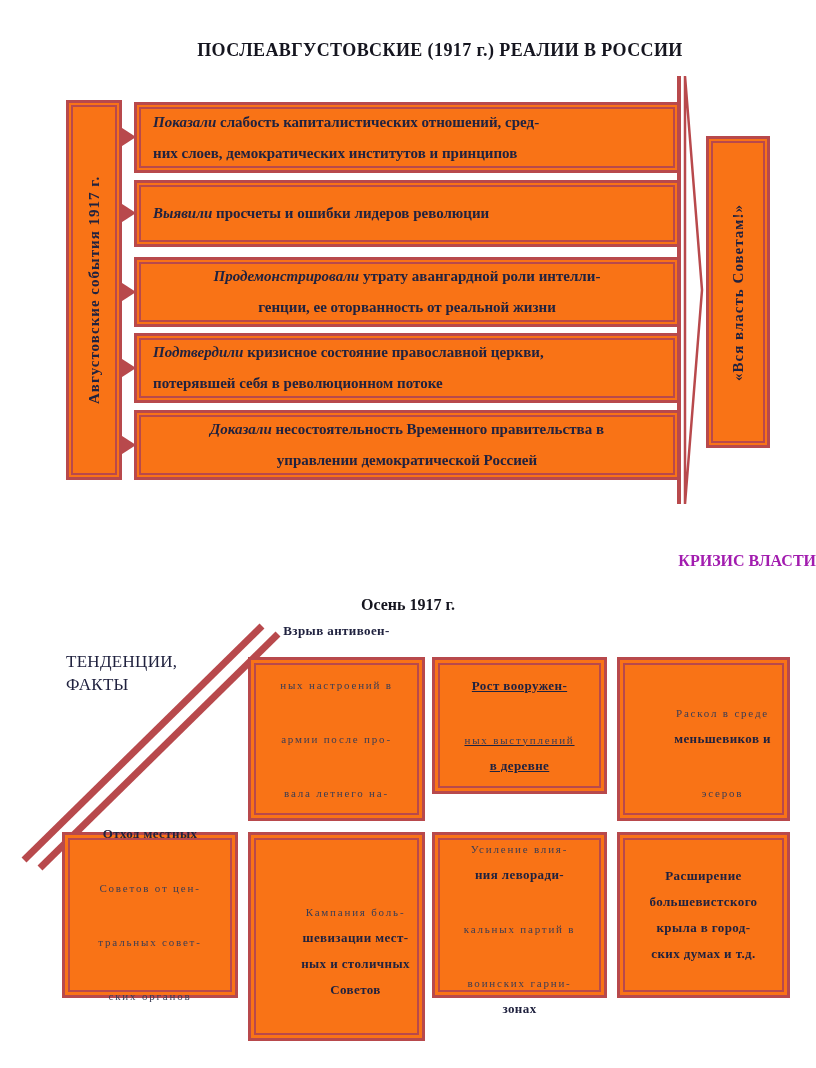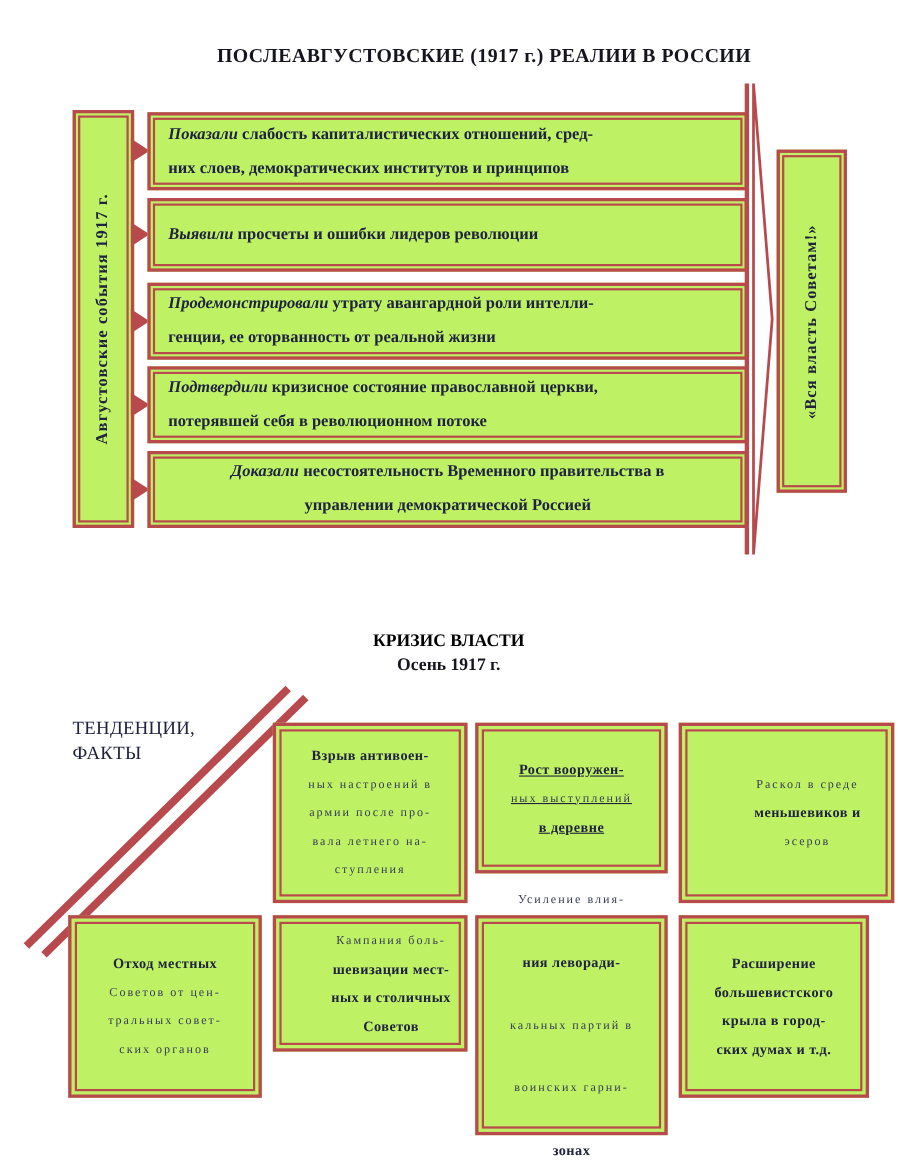--- a/index.html
+++ b/index.html
@@ -9,36 +9,36 @@
   }
   html,body{margin:0;padding:0;background:#fff;}
   #canvas{
     position:relative;width:816px;height:1068px;background:#fff;
     font-family:"Liberation Serif","DejaVu Serif",serif;
     color:var(--ink);overflow:hidden;
   }
   .abs{position:absolute;}
   
   .dframe{
-    position:absolute;background:#bef264;border:3px solid var(--red);
+    position:absolute;background:#f97316;border:3px solid var(--red);
     box-sizing:border-box;
   }
   .dframe::before{
     content:"";position:absolute;inset:2px;border:2px solid var(--red);
     pointer-events:none;
   }
   .cellframe{border-width:3px;}
   .cellframe::before{inset:3px;border-width:2px;}
   
   .title1{
     top:40px;left:0;width:816px;text-align:center;
     font-size:18px;font-weight:bold;letter-spacing:.4px;color:#15151f;margin-left:32px;
   }
-  .title2{top:574px;left:0;width:816px;text-align:center;
-    font-size:16px;font-weight:bold;color:#000000;}
+  .title2{top:552px;left:0;width:816px;text-align:right;
+    font-size:16px;font-weight:bold;color:#a21caf;}
   .title2sub{top:596px;left:0;width:816px;text-align:center;
     font-size:16px;font-weight:bold;color:#15151f;}
   
   .vtext{
     position:absolute;inset:0;display:flex;align-items:center;justify-content:center;
     writing-mode:vertical-rl;transform:rotate(180deg);
     font-weight:bold;font-size:15px;letter-spacing:1px;color:var(--ink);
     white-space:nowrap;
   }
   
@@ -61,21 +61,21 @@
     left:66px;top:650px;width:170px;font-size:17px;font-weight:normal;
     line-height:23px;color:var(--ink);white-space:pre-line;letter-spacing:.3px;
   }
   
   .cell{
     display:flex;flex-direction:column;justify-content:center;align-items:center;
     text-align:center;padding:6px 8px;
   }
   .cell .ln{display:block;line-height:26px;}
   .cell .b{font-weight:bold;font-size:13px;letter-spacing:.4px;color:var(--ink);}
-  .cell .l{font-weight:normal;font-size:11px;letter-spacing:1.8px;color:var(--ink-light);}
+  .cell .l{font-weight:normal;font-size:11px;letter-spacing:1.8px;color:var(--ink-light);margin-top:28px;}
   svg{display:block;}
 </style>
 </head>
 <body>
 
 <div id="canvas">
 
   <div class="abs title1">ПОСЛЕАВГУСТОВСКИЕ (1917 г.) РЕАЛИИ В РОССИИ</div>
 
   <div class="dframe" style="left:66px;top:100px;width:56px;height:380px;">
@@ -87,21 +87,21 @@
   <div class="tri" style="top:281px;"></div>
   <div class="tri" style="top:357px;"></div>
   <div class="tri" style="top:434px;"></div>
 
   <div class="dframe rowbox" style="top:102px;height:71px;">
     <div class="rowtext"><i>Показали </i>слабость капиталистических отношений, сред-<br>них слоев, демократических институтов и принципов</div>
   </div>
   <div class="dframe rowbox" style="top:180px;height:67px;">
     <div class="rowtext"><i>Выявили </i>просчеты и ошибки лидеров революции</div>
   </div>
-  <div class="dframe rowbox" style="top:257px;height:70px;">
+  <div class="dframe rowbox" style="top:257px;height:70px;text-align:center;">
     <div class="rowtext"><i>Продемонстрировали </i>утрату авангардной роли интелли-<br>генции, ее оторванность от реальной жизни</div>
   </div>
   <div class="dframe rowbox" style="top:333px;height:70px;">
     <div class="rowtext"><i>Подтвердили </i>кризисное состояние православной церкви,<br>потерявшей себя в революционном потоке</div>
   </div>
   <div class="dframe rowbox" style="top:410px;height:70px;text-align:center;">
     <div class="rowtext"><i>Доказали </i>несостоятельность Временного правительства в<br>управлении демократической Россией</div>
   </div>
 
   <svg class="abs" style="left:672px;top:68px;" width="34" height="444" viewBox="0 0 34 444">
@@ -129,39 +129,39 @@
       <span class="ln l">ных настроений в</span>
       <span class="ln l">армии после про-</span>
       <span class="ln l">вала летнего на-</span>
       <span class="ln l">ступления</span>
     </div>
   <div class="dframe cellframe cell" style="left:432px;top:657px;width:175px;height:137px;text-decoration:underline;">
       <span class="ln b">Рост вооружен-</span>
       <span class="ln l">ных выступлений</span>
       <span class="ln b">в деревне</span>
     </div>
-  <div class="dframe cellframe cell" style="left:617px;top:657px;width:196px;height:164px;padding-left:46px;">
+  <div class="dframe cellframe cell" style="left:617px;top:657px;width:173px;height:164px;padding-left:46px;">
       <span class="ln l">Раскол в среде</span>
       <span class="ln b">меньшевиков и</span>
       <span class="ln l">эсеров</span>
     </div>
 
   <div class="dframe cellframe cell" style="left:62px;top:832px;width:176px;height:166px;">
       <span class="ln b">Отход местных</span>
       <span class="ln l">Советов от цен-</span>
       <span class="ln l">тральных совет-</span>
       <span class="ln l">ских органов</span>
     </div>
-  <div class="dframe cellframe cell" style="left:248px;top:832px;width:177px;height:124px;padding-left:46px;">
+  <div class="dframe cellframe cell" style="left:248px;top:832px;width:177px;height:209px;padding-left:46px;">
       <span class="ln l">Кампания боль-</span>
       <span class="ln b">шевизации мест-</span>
       <span class="ln b">ных и столичных</span>
       <span class="ln b">Советов</span>
     </div>
-  <div class="dframe cellframe cell" style="left:432px;top:832px;width:175px;height:200px;gap:31px;">
+  <div class="dframe cellframe cell" style="left:432px;top:832px;width:175px;height:166px;">
       <span class="ln l">Усиление влия-</span>
       <span class="ln b">ния леворади-</span>
       <span class="ln l">кальных партий в</span>
       <span class="ln l">воинских гарни-</span>
       <span class="ln b">зонах</span>
     </div>
   <div class="dframe cellframe cell" style="left:617px;top:832px;width:173px;height:166px;">
       <span class="ln b">Расширение</span>
       <span class="ln b">большевистского</span>
       <span class="ln b">крыла в город-</span>

